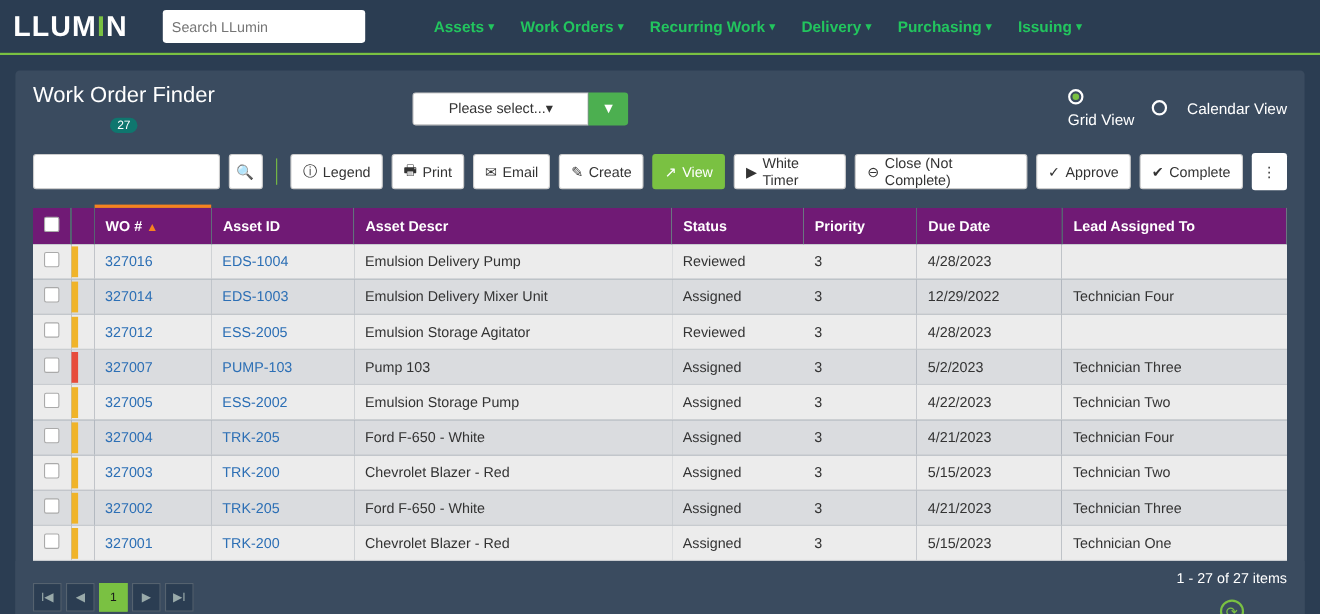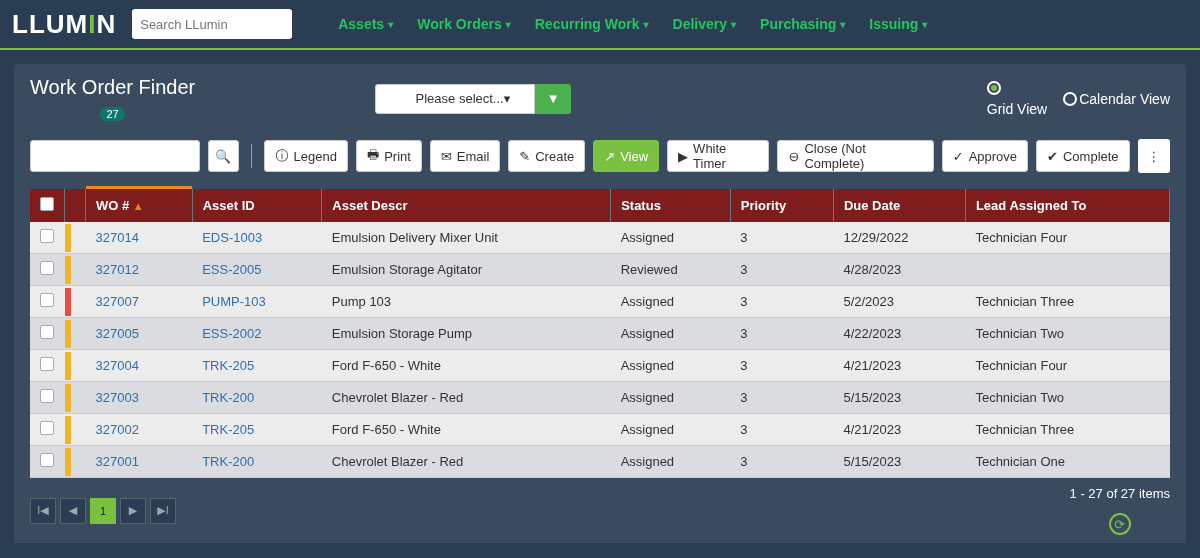--- a/index.html
+++ b/index.html
@@ -9,29 +9,29 @@
   font-size: 13px;
   color: #333;
   width: 1200px;
 }
 .topbar {
   background: #2b3d52;
   height: 48px;
   display: flex;
   align-items: center;
   padding: 0 12px;
-  gap: 16px;
+  gap: 32px;
 }
 .logo { color: #fff; font-size: 26px; font-weight: 700; letter-spacing: 1px; display: flex; align-items: center;}
 .logo .i { color: #7ac142; }
 .search-box {
   background: #fff;
   border-radius: 3px;
   height: 30px;
-  width: 160px;
+  width: 184px;
   padding: 0 8px;
   display: flex;
   align-items: center;
 }
 .search-box input { border: none; outline: none; width: 100%; font-size: 13px; }
 .nav-menu { display: flex; gap: 24px; margin-left: 30px; }
 .nav-item { color: #22c55e; font-weight: 600; font-size: 14px; cursor: pointer; display:flex; align-items:center; gap:4px;}
 .nav-item .caret { font-size: 10px; }
 .green-line { height: 2px; background: #7ac142; }
 .panel {
@@ -44,21 +44,21 @@
   display: flex;
   align-items: center;
   padding: 12px 16px;
   gap: 20px;
 }
 .panel-title { color: #fff; font-size: 20px; display:flex; align-items:center; gap:8px;flex-direction:column;}
 .badge { background: #0f766e; color:#fff; border-radius:10px; padding:1px 6px; font-size:11px;}
 .select-holder { flex:0 0 auto; margin-left: 160px; display:flex; }
 .select-box {
   background:#fff; border:1px solid #ccc; height:30px; width:160px;
-  display:flex; align-items:center; justify-content:flex-end; padding:0 24px;
+  display:flex; align-items:center; justify-content:center; padding:0 24px;
   border-radius:3px 0 0 3px;
 }
 .filter-btn { background:#4caf50; color:#fff; width:36px; height:30px; display:flex; align-items:center; justify-content:center; border-radius:0 3px 3px 0; cursor:pointer;}
 .view-toggle { margin-left:auto; display:flex; gap:16px; align-items:center; color:#fff; font-size:14px;}
 .radio { width:14px; height:14px; border-radius:50%; border:2px solid #fff; display:inline-block; position:relative; }
 .radio.active::after { content:""; position:absolute; inset:2px; background:#7ac142; border-radius:50%; }
 .toolbar {
   display:flex; align-items:center; gap:8px; padding: 6px 16px;
 }
 .toolbar input.quick {
@@ -69,21 +69,21 @@
   display:flex; align-items:center; gap:5px; padding:0 10px; cursor:pointer;
   font-size:13px; color:#333;
 }
 .icon-btn { width:32px; padding:0; justify-content:center; }
 .divider-v { width:2px; height:24px; background:#7ac142; margin:0 4px; }
 .btn.primary { background:#7ac142; color:#fff; border-color:#7ac142; }
 .btn-more { background:#fff; width:34px; height:34px; display:flex; align-items:center; justify-content:center; margin-left:auto; border-radius:3px; cursor:pointer;}
 .table-wrap { padding: 10px 16px 0 16px; }
 table { width:100%; border-collapse:collapse; }
 thead th {
-  background:#7f1d1d; color:#fff; text-align:left; padding:8px 10px; font-weight:600;
+  background:#701a75; color:#fff; text-align:left; padding:8px 10px; font-weight:600;
   border-right:1px solid #6a7580; font-size:13px; position:relative;
 }
 thead th.wo:after { content:""; position:absolute; left:0; top:-3px; height:3px; width:100%; background:#f58220; }
 tbody td {
   padding:7px 10px; border-bottom:1px solid #c9ccd0; font-size:13px; background:#ececec;
 }
 tbody tr:nth-child(even) td { background:#dadcdf; }
 .ck { width:14px; height:14px; border:1px solid #aaa; background:#fff; display:inline-block; border-radius:2px;}
 .stripe { width:6px; padding:0!important; }
 .stripe span { display:block; width:6px; height:100%; min-height:28px;}
@@ -153,21 +153,21 @@
       </div>
       <div class="filter-btn">
         <span>▼</span>
       </div>
     </div>
     <div class="view-toggle">
       <span style="display:flex;gap:6px;flex-direction:column;">
           <span class="radio active"></span>
           <span>Grid View</span>
         </span>
-      <span style="display:flex;align-items:center;gap:2px;">
+      <span style="display:flex;gap:18px;">
           <span class="radio"></span>
           <span>Calendar View</span>
         </span>
     </div>
   </div>
 
   <div class="toolbar">
     <input class="quick" style="">
     <div class="icon-btn">
         <span>🔍</span>
@@ -228,20 +228,33 @@
           <th>Due Date</th>
           <th>Lead Assigned To</th>
         </tr>
       </thead>
       <tbody id="tbody">
           <tr>
             <td class="ckcol"><span class="ck"></span></td>
             <td class="stripe">
               <span class="gold"></span>
             </td>
+            <td><span class="link">327016</span></td>
+            <td><span class="link">EDS-1004</span></td>
+            <td>Emulsion Delivery Pump</td>
+            <td>Reviewed</td>
+            <td>3</td>
+            <td>4/28/2023</td>
+            <td></td>
+          </tr>
+          <tr>
+            <td class="ckcol"><span class="ck"></span></td>
+            <td class="stripe">
+              <span class="gold"></span>
+            </td>
             <td><span class="link">327014</span></td>
             <td><span class="link">EDS-1003</span></td>
             <td>Emulsion Delivery Mixer Unit</td>
             <td>Assigned</td>
             <td>3</td>
             <td>12/29/2022</td>
             <td>Technician Four</td>
           </tr>
           <tr>
             <td class="ckcol"><span class="ck"></span></td>

